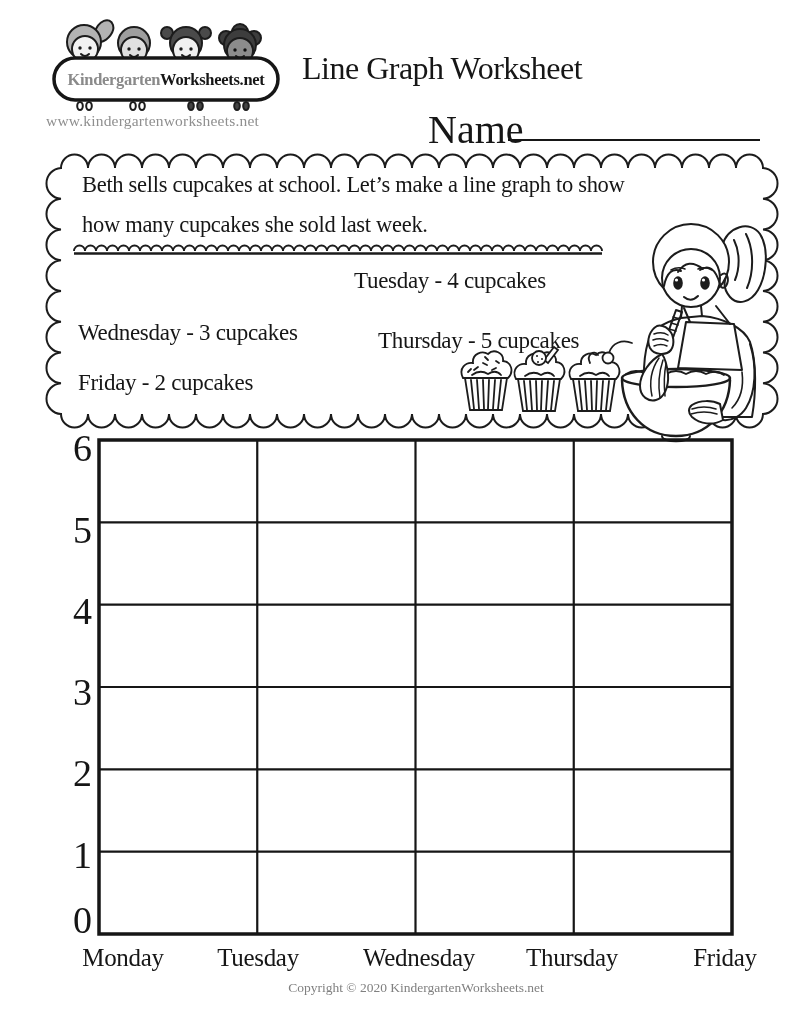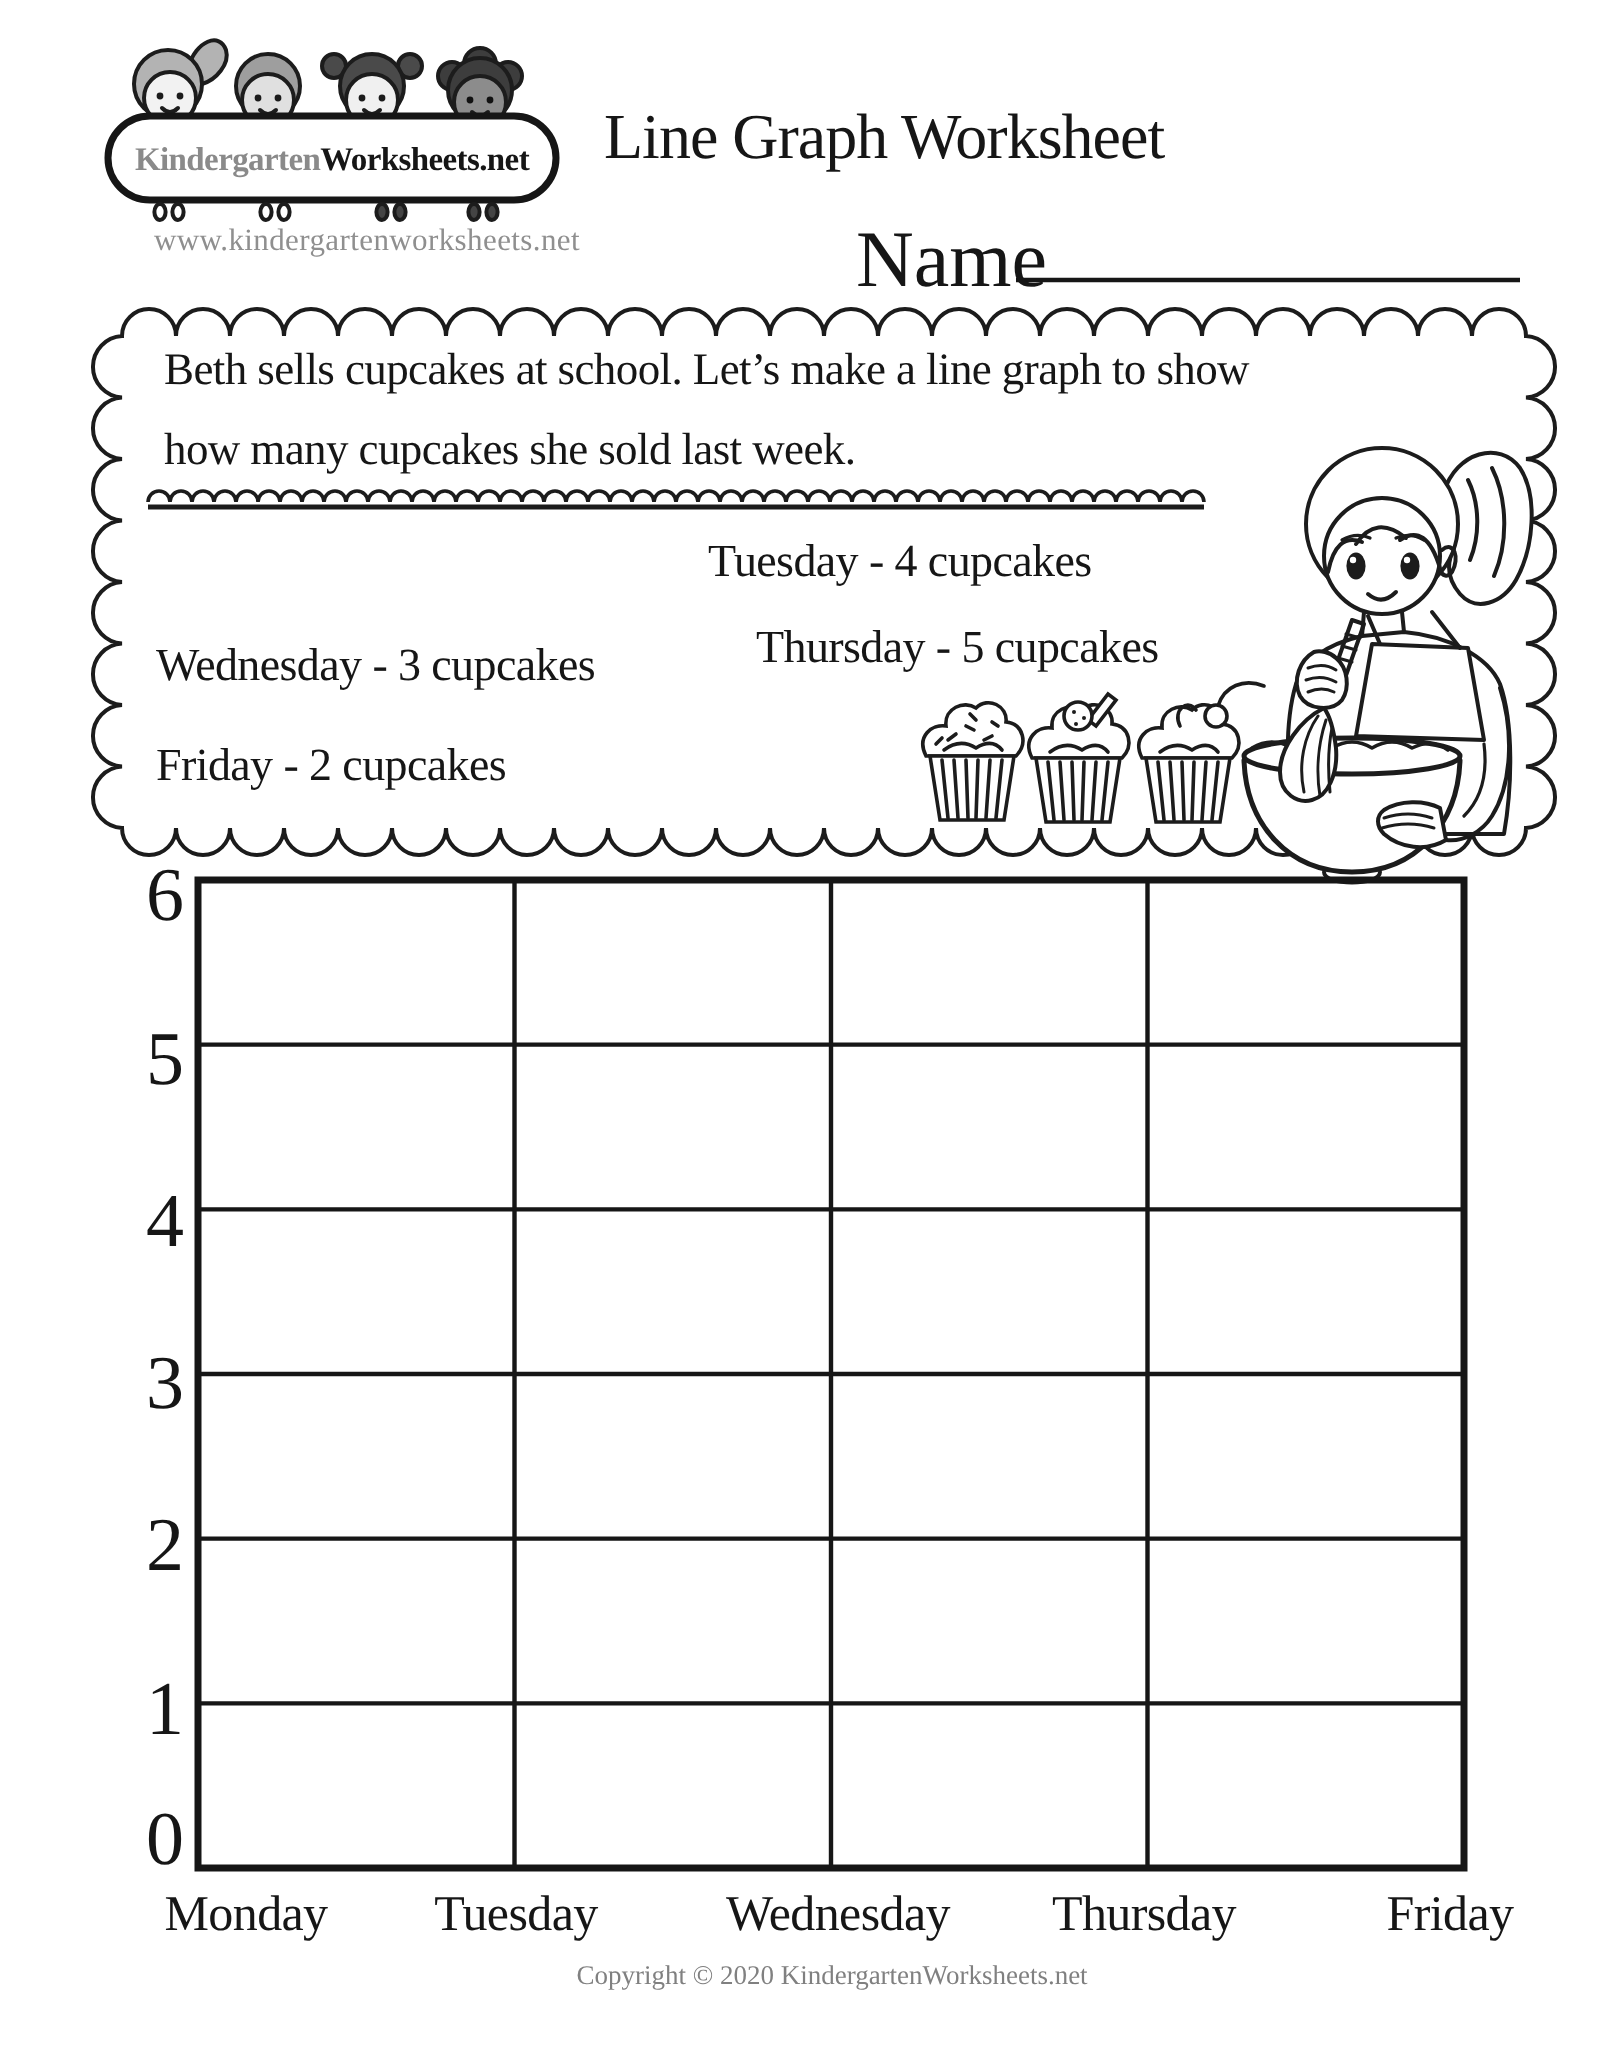--- a/index.html
+++ b/index.html
@@ -4,21 +4,21 @@
 <style>
   html,body{margin:0;padding:0;background:#fff;}
   #page{position:relative;width:800px;height:1035px;background:#fff;overflow:hidden;
         font-family:Liberation Serif, serif;color:#1c1c1c;margin-left:16px;}
   #art{position:absolute;left:0;top:0;}
   .abs{position:absolute;white-space:nowrap;}
   .logo-text{left:40px;top:60px;width:220px;height:40px;display:flex;align-items:center;justify-content:center;
              font-weight:700;font-size:16.5px;letter-spacing:-0.3px;}
   .logo-gray{color:#8a8a8a;}
   .logo-black{color:#161616;}
-  .website{left:30px;top:112px;width:244px;text-align:right;font-size:15.5px;color:#8f8f8f;letter-spacing:0.2px;}
+  .website{left:30px;top:112px;width:244px;text-align:left;font-size:15.5px;color:#8f8f8f;letter-spacing:0.2px;}
   .title{left:286px;top:50px;font-size:32px;letter-spacing:-0.5px;color:#161616;}
   .name-label{left:412px;top:106px;font-size:40px;color:#161616;}
   .story-line{font-size:22.5px;letter-spacing:-0.3px;color:#161616;}
   .fact{font-size:23px;letter-spacing:-0.3px;color:#161616;}
   .ylab{width:52px;left:24px;text-align:right;font-size:38px;line-height:40px;color:#161616;}
   .xlab{width:170px;text-align:center;top:944px;font-size:25px;letter-spacing:-0.3px;color:#161616;}
   .foot{left:0;width:800px;text-align:center;color:#808080;font-size:13.5px;}
 </style>
 </head>
 <body>
@@ -173,21 +173,21 @@
   <div class="abs website">www.kindergartenworksheets.net</div>
 
   <div class="abs title">Line Graph Worksheet</div>
   <div class="abs name-label">Name</div>
 
   <div class="abs story-line" style="left:66px;top:172px;">Beth sells cupcakes at school. Let’s make a line graph to show</div>
   <div class="abs story-line" style="left:66px;top:212px;">how many cupcakes she sold last week.</div>
 
   <div class="abs fact" style="left:338px;top:268px;">Tuesday - 4 cupcakes</div>
   <div class="abs fact" style="left:62px;top:320px;">Wednesday - 3 cupcakes</div>
-  <div class="abs fact" style="left:362px;top:311px;">Thursday - 5 cupcakes</div>
+  <div class="abs fact" style="left:362px;top:328px;">Thursday - 5 cupcakes</div>
   <div class="abs fact" style="left:62px;top:370px;">Friday - 2 cupcakes</div>
 
   <div class="abs ylab" style="top:428px;">6</div>
   <div class="abs ylab" style="top:510px;">5</div>
   <div class="abs ylab" style="top:591px;">4</div>
   <div class="abs ylab" style="top:672px;">3</div>
   <div class="abs ylab" style="top:753px;">2</div>
   <div class="abs ylab" style="top:835px;">1</div>
   <div class="abs ylab" style="top:900px;">0</div>
 

